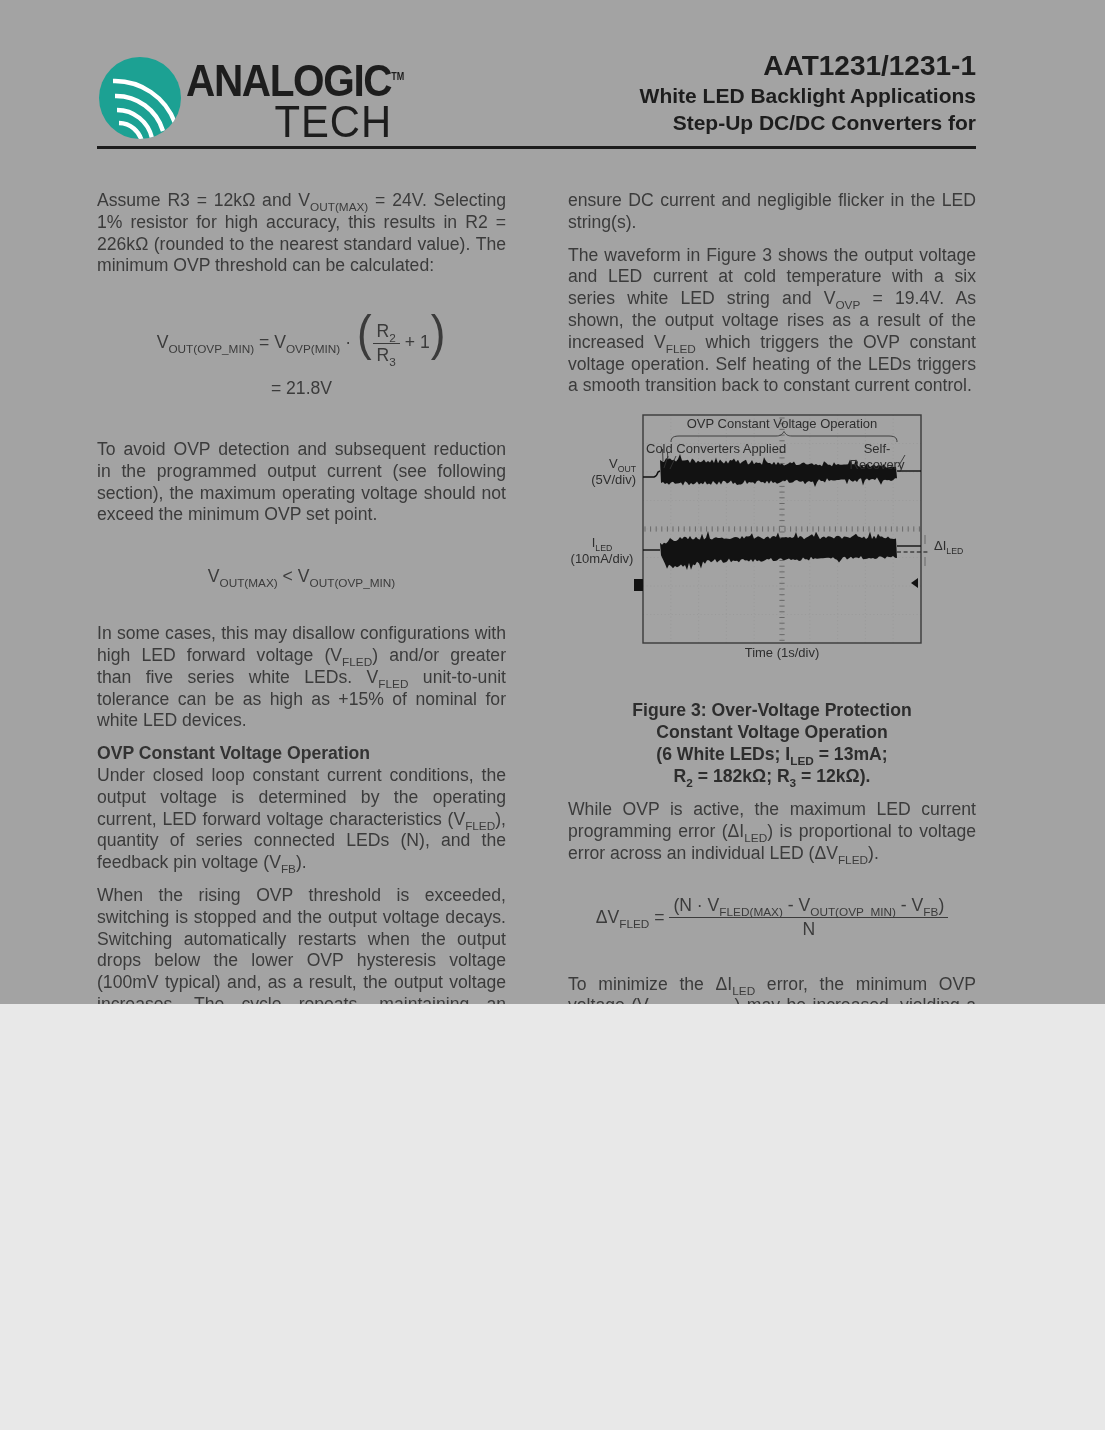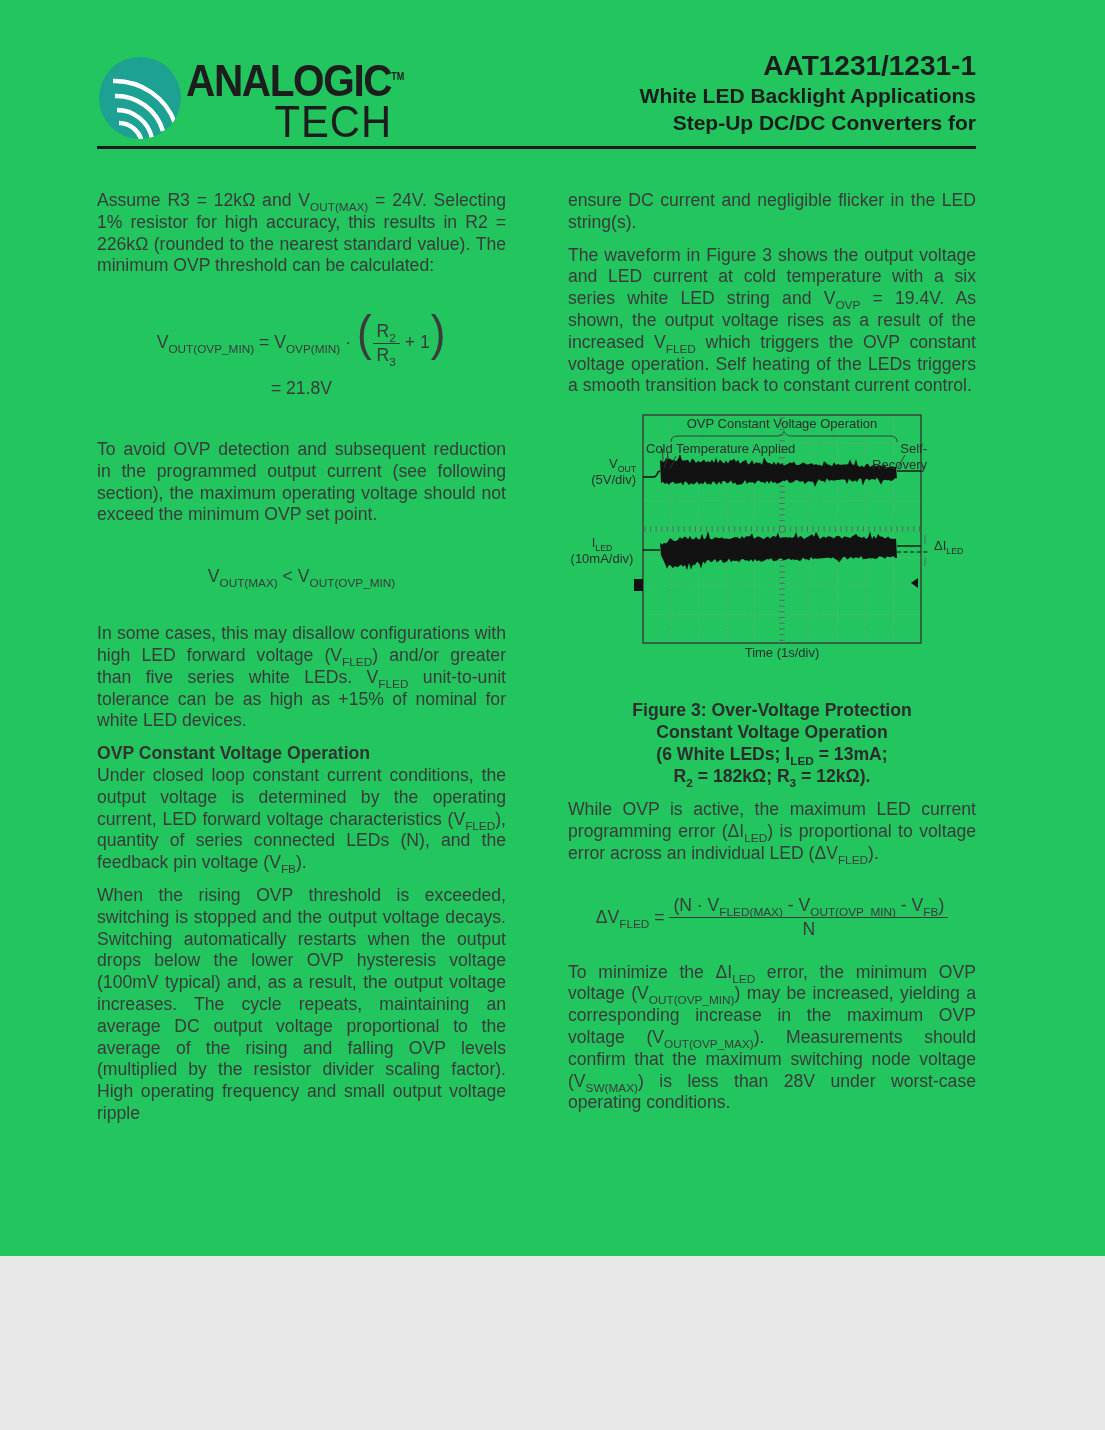--- a/index.html
+++ b/index.html
@@ -1,16 +1,16 @@
 <!DOCTYPE html>
 <html><head>
 <meta charset="utf-8">
 <style>
   html,body{margin:0;padding:0;background:#e8e8e8;}
-  .page{position:relative;width:1105px;height:1256px;background:#22c55e;margin:0 auto;
+  .page{position:relative;width:1105px;height:1004px;background:#a3a3a3;margin:0 auto;
         font-family:"Liberation Sans", sans-serif;color:#3b3b3b;overflow:hidden;}
 
   
   .logo-svg{position:absolute;left:99px;top:57px;}
   .wordmark{position:absolute;left:186px;top:56px;width:230px;color:#1d1d1d;}
   .wm1{font-size:45px;font-weight:bold;letter-spacing:-1.5px;transform:scaleX(.9);transform-origin:left;white-space:nowrap;line-height:42px;}
   .wm1 sup{font-size:10px;vertical-align:super;letter-spacing:0;font-weight:bold;}
   .wm2{font-size:44px;font-weight:normal;letter-spacing:1px;line-height:40px;text-align:right;width:217px;transform:scaleX(.95);transform-origin:left;}
   .titleblock{position:absolute;right:129px;top:50px;text-align:right;color:#1d1d1d;}
   .part-no{font-size:28px;font-weight:bold;line-height:32px;margin:0;}
@@ -31,28 +31,28 @@
   .eq{text-align:center;font-size:17.6px;color:#3b3b3b;white-space:nowrap;}
   .eq>span{vertical-align:middle;}
   .frac{display:inline-block;text-align:center;vertical-align:middle;}
   .frac .num{display:block;border-bottom:1.6px solid #3b3b3b;padding:0 4px 1px;}
   .frac .den{display:block;padding-top:1px;}
   .bigp{display:inline-block;font-size:44px;font-weight:200;line-height:40px;transform:scaleY(1.15);padding:0 1px;}
   .eqresult{text-align:center;font-size:17.6px;margin-top:12px;}
   .eq1{margin:36px 0 40px;}
   .eq2{margin:40px 0 36px;}
   .eq3{margin:32px 0 36px;}
-  .eq4{margin:30px 0 22px;}
+  .eq4{margin:30px 0 34px;}
 
   
   .figure{position:relative;height:258px;margin:14px 0 0 0;}
   .figure .olabel{position:absolute;font-size:13px;line-height:15.5px;color:#2e2e2e;}
   .fig-title{left:75px;top:5px;width:278px;text-align:center;font-size:14px;}
   .fig-cold{left:78px;top:30px;}
-  .fig-self{left:279px;top:30px;width:80px;text-align:right;}
+  .fig-self{left:269px;top:30px;width:80px;text-align:center;}
   .fig-ch1{left:0;top:45px;width:68px;text-align:right;}
   .fig-ch2{left:0;top:124px;width:68px;text-align:center;}
   .fig-delta{left:366px;top:127px;font-size:13.5px;}
   .fig-time{left:75px;top:234px;width:278px;text-align:center;font-size:14px;}
   #scope .grid{stroke:#989898;stroke-width:.8;stroke-dasharray:1 2.6;fill:none;}
   #scope .tick{stroke:#5a5a5a;stroke-width:.8;}
   #scope .frame{fill:none;stroke:#3a3a3a;stroke-width:1.4;}
   #scope .band{fill:#121212;stroke:none;}
   #scope .wline{stroke:#121212;stroke-width:1.4;fill:none;}
   #scope .thin{stroke-width:.9;stroke:#333;}
@@ -241,21 +241,21 @@
           <path d="M329,135 L353,135" class="wline"></path>
           <path d="M329,141 L362,141" class="dashline"></path>
           <line x1="357" y1="124" x2="357" y2="133" class="tick" stroke-width="1.3"></line>
           <line x1="357" y1="146" x2="357" y2="155" class="tick" stroke-width="1.3"></line>
           <path d="M103,31 C103,26 106,25 112,25 L208,25 C212,25 214,24 216,20.5 C218,24 220,25 224,25 L320,25 C326,25 329,26 329,31" class="wline thin"></path>
           <path d="M100,45 L96,57 M108,45 L102,58 M337,44 L330,56" class="wline thin"></path>
           <rect x="66" y="168" width="9" height="12" class="mark"></rect>
           <path d="M350,167 L343,172 L350,177 Z" class="mark"></path>
         </svg>
       <div class="olabel fig-title">OVP Constant Voltage Operation</div>
-      <div class="olabel fig-cold">Cold Temperature Applied</div>
+      <div class="olabel fig-cold">Cold Converters Applied</div>
       <div class="olabel fig-self">Self-Recovery</div>
       <div class="olabel fig-ch1">
         <div>V<sub>OUT</sub></div>
         <div>(5V/div)</div>
       </div>
       <div class="olabel fig-ch2">
         <div>I<sub>LED</sub></div>
         <div>(10mA/div)</div>
       </div>
       <div class="olabel fig-delta">ΔI<sub>LED</sub></div>

